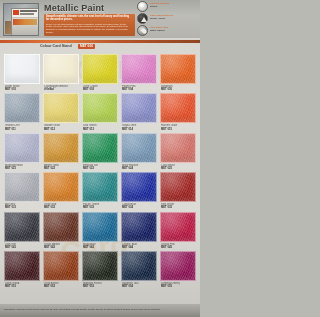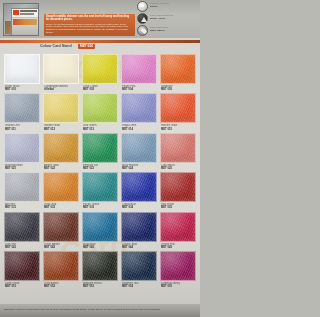--- a/index.html
+++ b/index.html
@@ -107,20 +107,21 @@
       <div class="photo"></div>
       <div class="can">
         <div class="canband"></div>
         <div class="logo"></div>
         <div class="t1"></div>
         <div class="t2"></div>
         <div class="swatchstrip"></div>
       </div>
     </div>
 
+    <div id="title">Metallic Paint</div>
 
     <div id="desc">
       <span class="lead">Smooth metallic shimmer sets the next level of luxury and finishing for decorative pieces.</span>
       <span class="body">Before you use this dazzling, soft sheen signature metallic decorative finish, it's the beauty of texture, wall, metal and other surfaces in any space. Be inspired and let its simplicity in expressing sparkle come through on virtually any substrate or decorative surface.</span>
     </div>
 
     <div id="feats">
       <div class="feat">
         <div class="bub b1">
             <div class="gl"></div>

